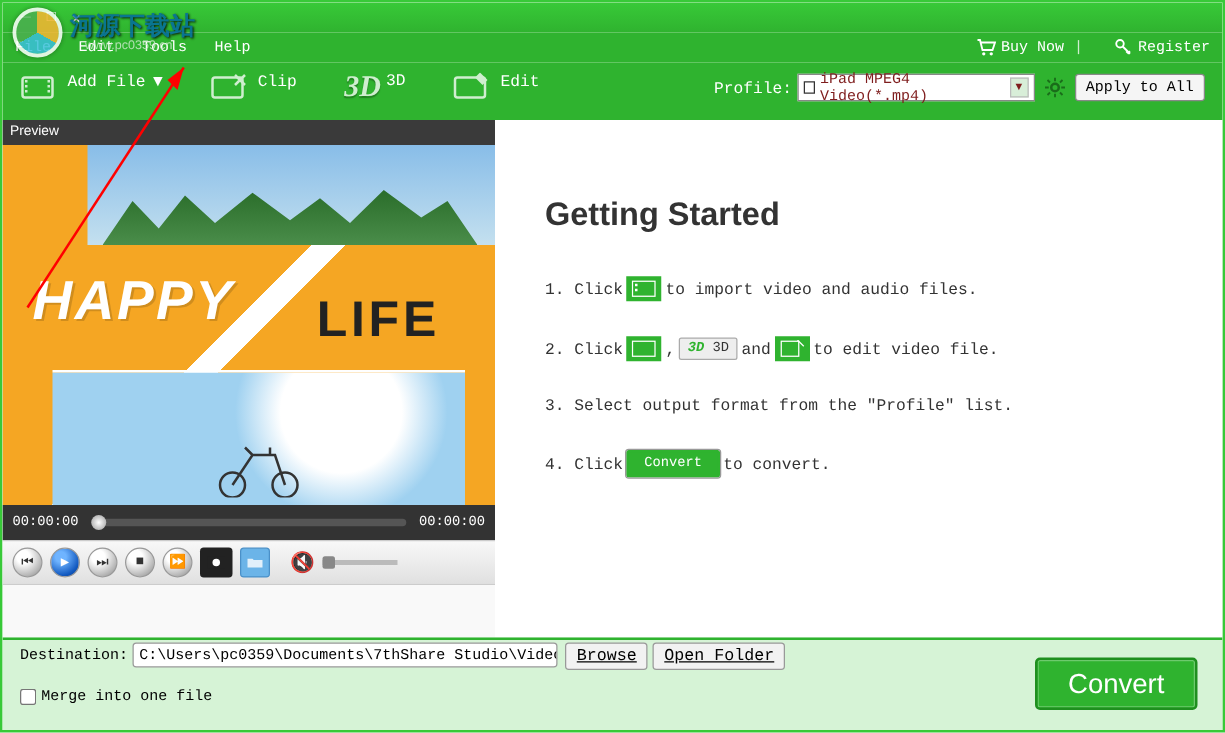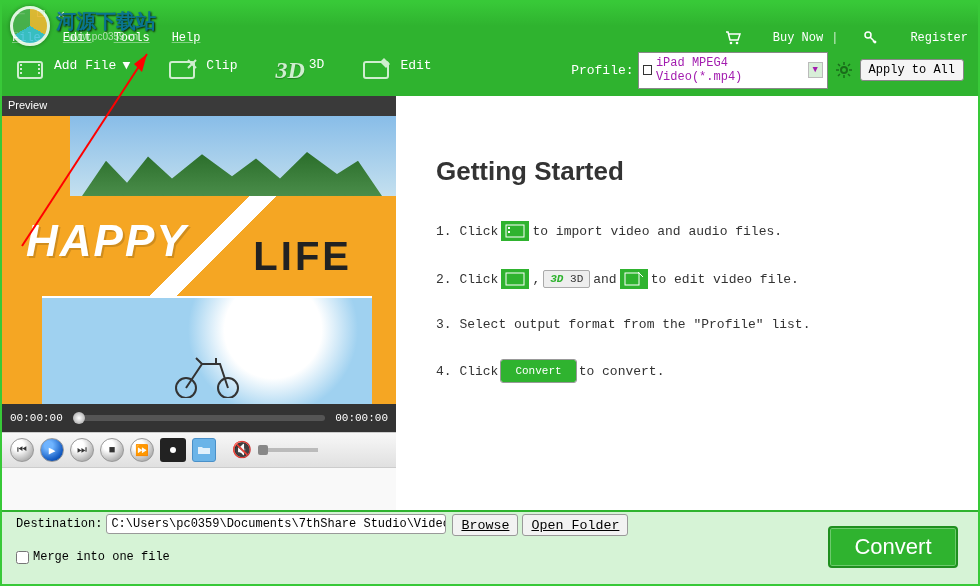--- a/index.html
+++ b/index.html
@@ -5,34 +5,34 @@
 * { margin: 0; padding: 0; box-sizing: border-box; font-family: "Courier New", monospace; }
 body { width: 980px; height: 586px; background: #fff; overflow: hidden; border: 2px solid #38c938; position: relative; }
 
 
 .titlebar { height: 24px; background: linear-gradient(#38c938,#2fb32f); display: flex; align-items: center; padding: 0 8px; color: #fff; font-size: 12px; }
 .titlebar .title { flex: 1; font-weight: bold; }
 .titlebar .winbtn { width: 18px; height: 16px; margin-left: 2px; display: inline-flex; align-items: center; justify-content: center; font-weight: bold; cursor: pointer; }
 
 
 .menurow { height: 24px; background: #2fb32f; display: flex; align-items: center; padding: 0 10px; color: #fff; font-size: 12px; }
-.menurow .menuitem { margin-right: 22px; cursor: pointer; text-decoration: underline; text-decoration-color: rgba(255,255,255,.4); }
+.menurow .menuitem { margin-right: 22px; cursor: pointer; text-decoration-color: rgba(255,255,255,.4); }
 .menurow .spacer { flex: 1; }
-.menurow .rblock { display: inline-flex; align-items: center; margin-left: 18px; cursor: pointer; gap: 28px; }
+.menurow .rblock { display: inline-flex; align-items: center; margin-left: 18px; cursor: pointer; }
 .menurow .rblock svg { margin-right: 4px; }
 .menurow .sep { margin: 0 8px; color: #cfeecf; }
 
 
 .toolbar { height: 46px; background: #2fb32f; display: flex; align-items: center; padding: 0 14px 6px; color: #fff; font-size: 13px; }
 .toolbtn { display: inline-flex; align-items: flex-start; margin-right: 38px; cursor: pointer; }
 .toolbtn svg { margin-right: 6px; }
 .toolbtn .lbl3d { font: italic bold 24px "Georgia", serif; margin-right: 4px; color: #cfeecf; text-shadow: 0 1px 1px rgba(0,0,0,.3); }
 .toolbar .spacer { flex: 1; }
 .prof-lbl { color: #fff; margin-right: 4px; font-family: "Courier New", monospace; }
-.prof-sel { width: 190px; height: 37px; background: #fff; border: 1px solid #888; display: inline-flex; align-items: center; padding: 0 4px; font: 12px "Courier New", monospace; color: #a21caf; margin-right: 6px; }
+.prof-sel { width: 190px; height: 22px; background: #fff; border: 1px solid #888; display: inline-flex; align-items: center; padding: 0 4px; font: 12px "Courier New", monospace; color: #7f1d1d; margin-right: 6px; }
 .prof-sel .sq { width: 10px; height: 10px; border: 1px solid #333; margin-right: 4px; }
 .prof-sel .arrowbtn { margin-left: auto; width: 16px; height: 16px; background: #d8eed8; border: 1px solid #bbb; display: flex; align-items: center; justify-content: center; font-size: 9px; }
 .gear { width: 20px; height: 20px; display: inline-flex; align-items: center; justify-content: center; margin-right: 6px; cursor: pointer; }
 .apply { height: 22px; padding: 0 8px; background: #f5f5f5; border: 1px solid #888; border-radius: 3px; font: 12px "Courier New", monospace; cursor: pointer; }
 
 
 .main { display: flex; height: 414px; }
 .left { width: 394px; background: #f9f9f9; }
 .right { flex: 1; background: #fff; padding: 60px 10px 10px 40px; position: relative; }
 

